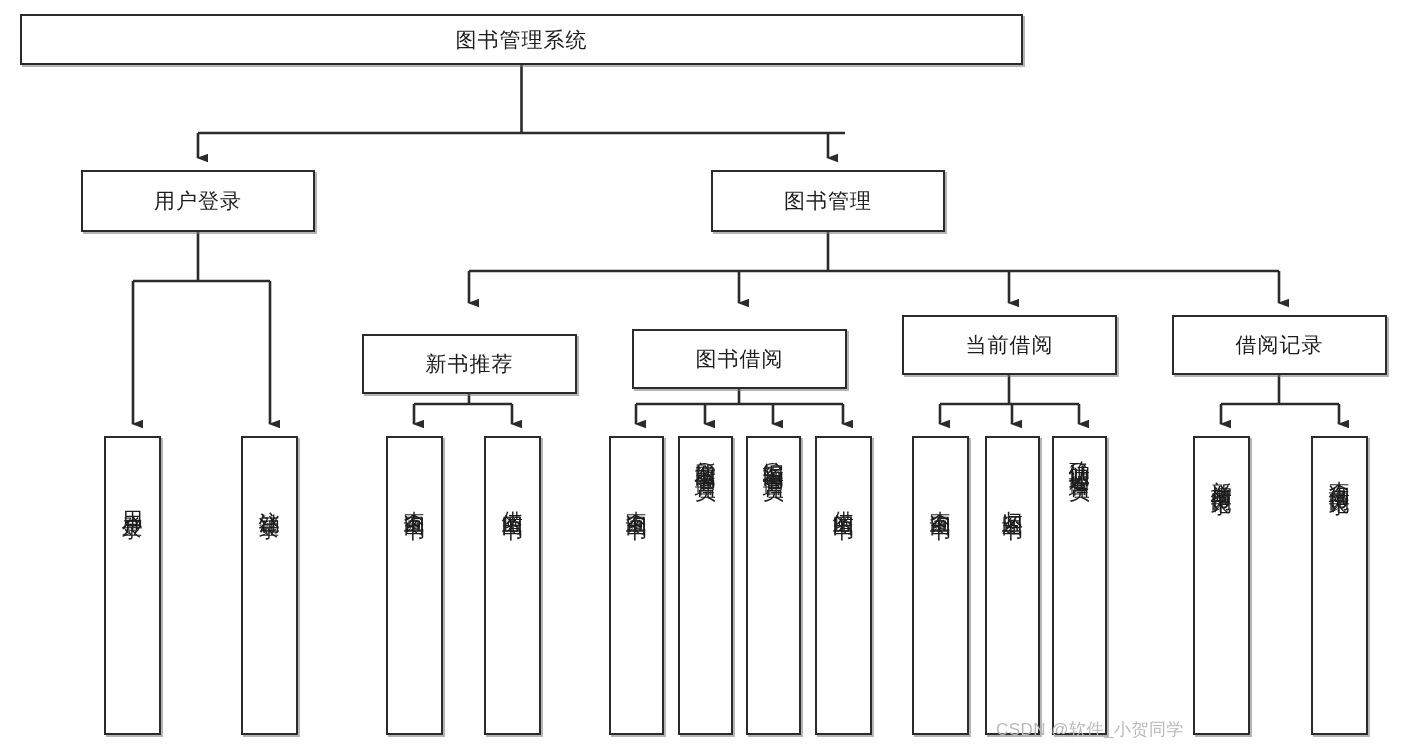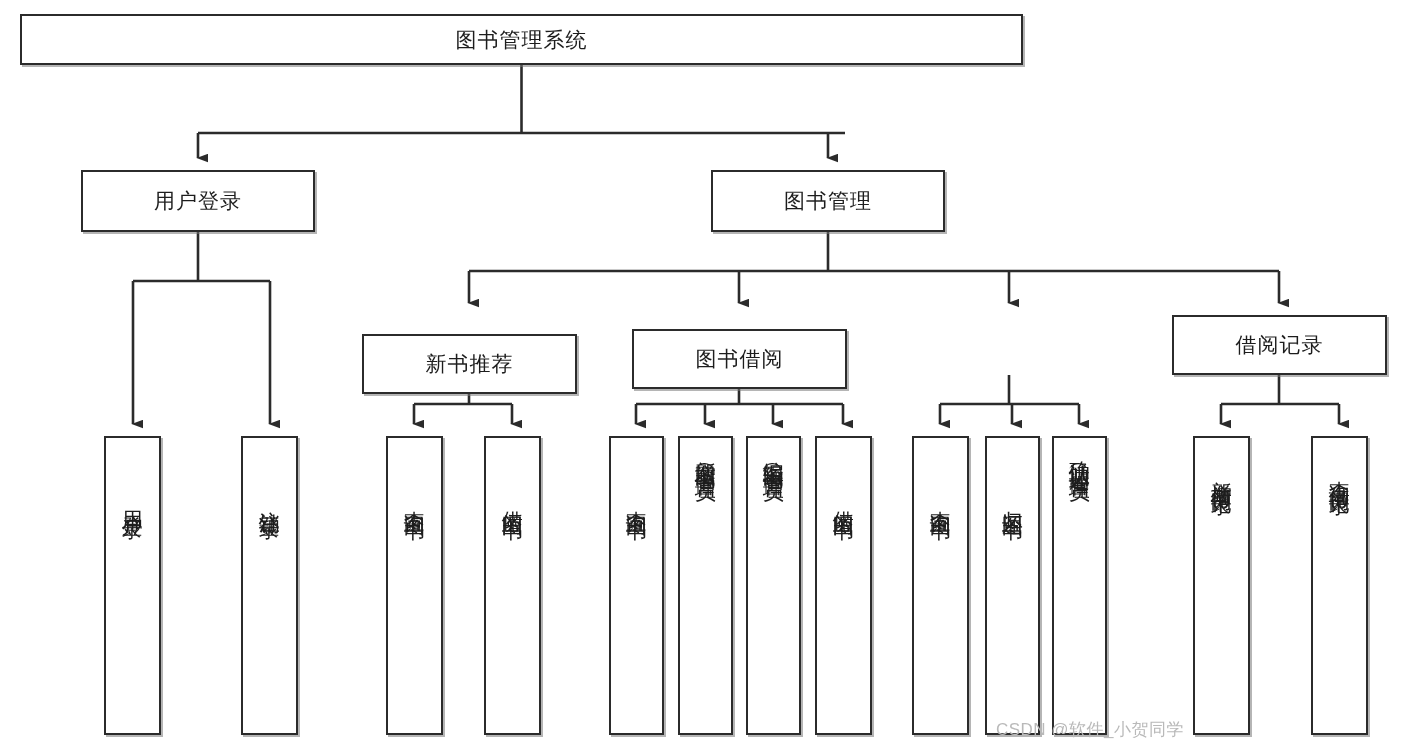--- a/index.html
+++ b/index.html
@@ -134,20 +134,23 @@
   <div class="nodebox" style="left:711px; top:170px; width:234px; height:62px;text-align:right;">
     <span class="lbl">图书管理</span>
   </div>
 
   <div class="nodebox" style="left:362px; top:334px; width:215px; height:60px;">
     <span class="lbl">新书推荐</span>
   </div>
   <div class="nodebox" style="left:632px; top:329px; width:215px; height:60px;text-align:right;">
     <span class="lbl">图书借阅</span>
   </div>
+  <div class="nodebox" style="left:902px; top:315px; width:215px; height:60px;">
+    <span class="lbl">当前借阅</span>
+  </div>
   <div class="nodebox" style="left:1172px; top:315px; width:215px; height:60px;text-align:right;">
     <span class="lbl">借阅记录</span>
   </div>
 
   <div class="nodebox leaf" style="left:104px; top:436px; width:57px; height:299px; padding-top:56px;">
     <span class="lbl">用户登录</span>
   </div>
   <div class="nodebox leaf" style="left:241px; top:436px; width:57px; height:299px; padding-top:56px;">
     <span class="lbl">注销登录</span>
   </div>

